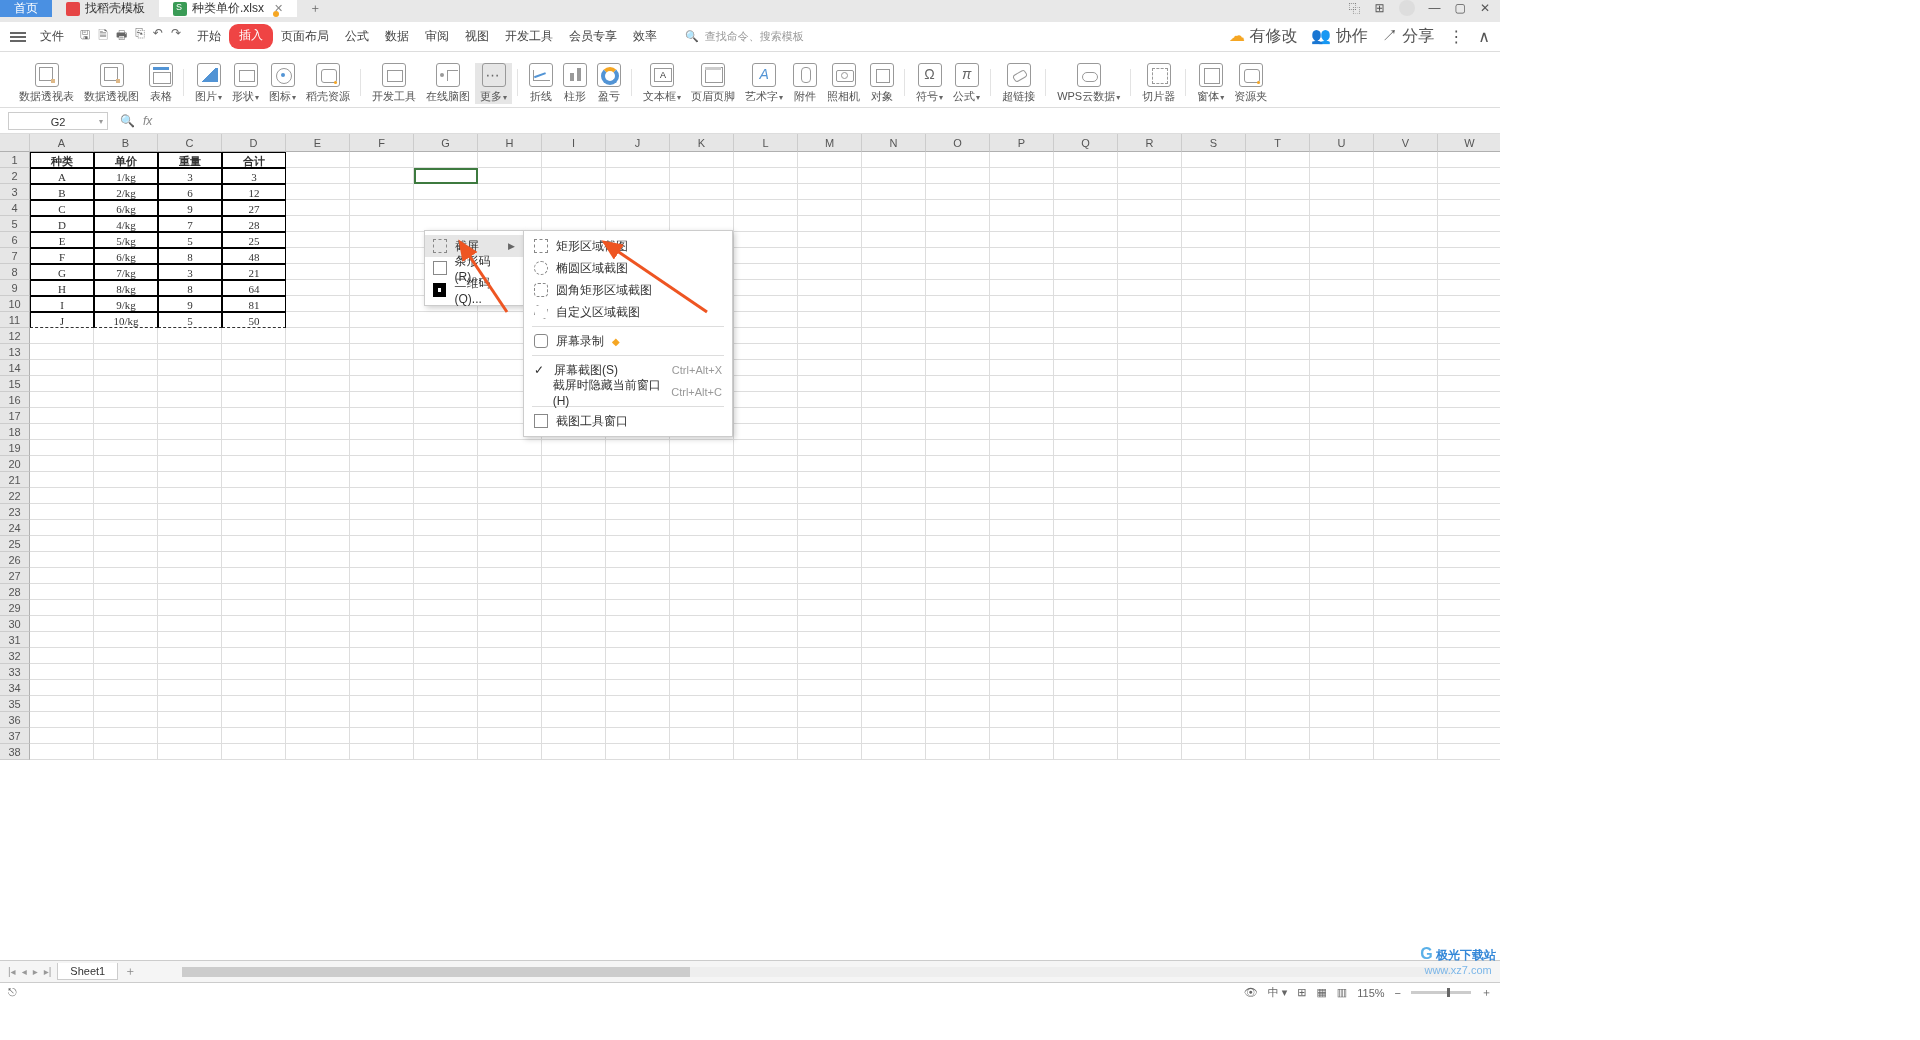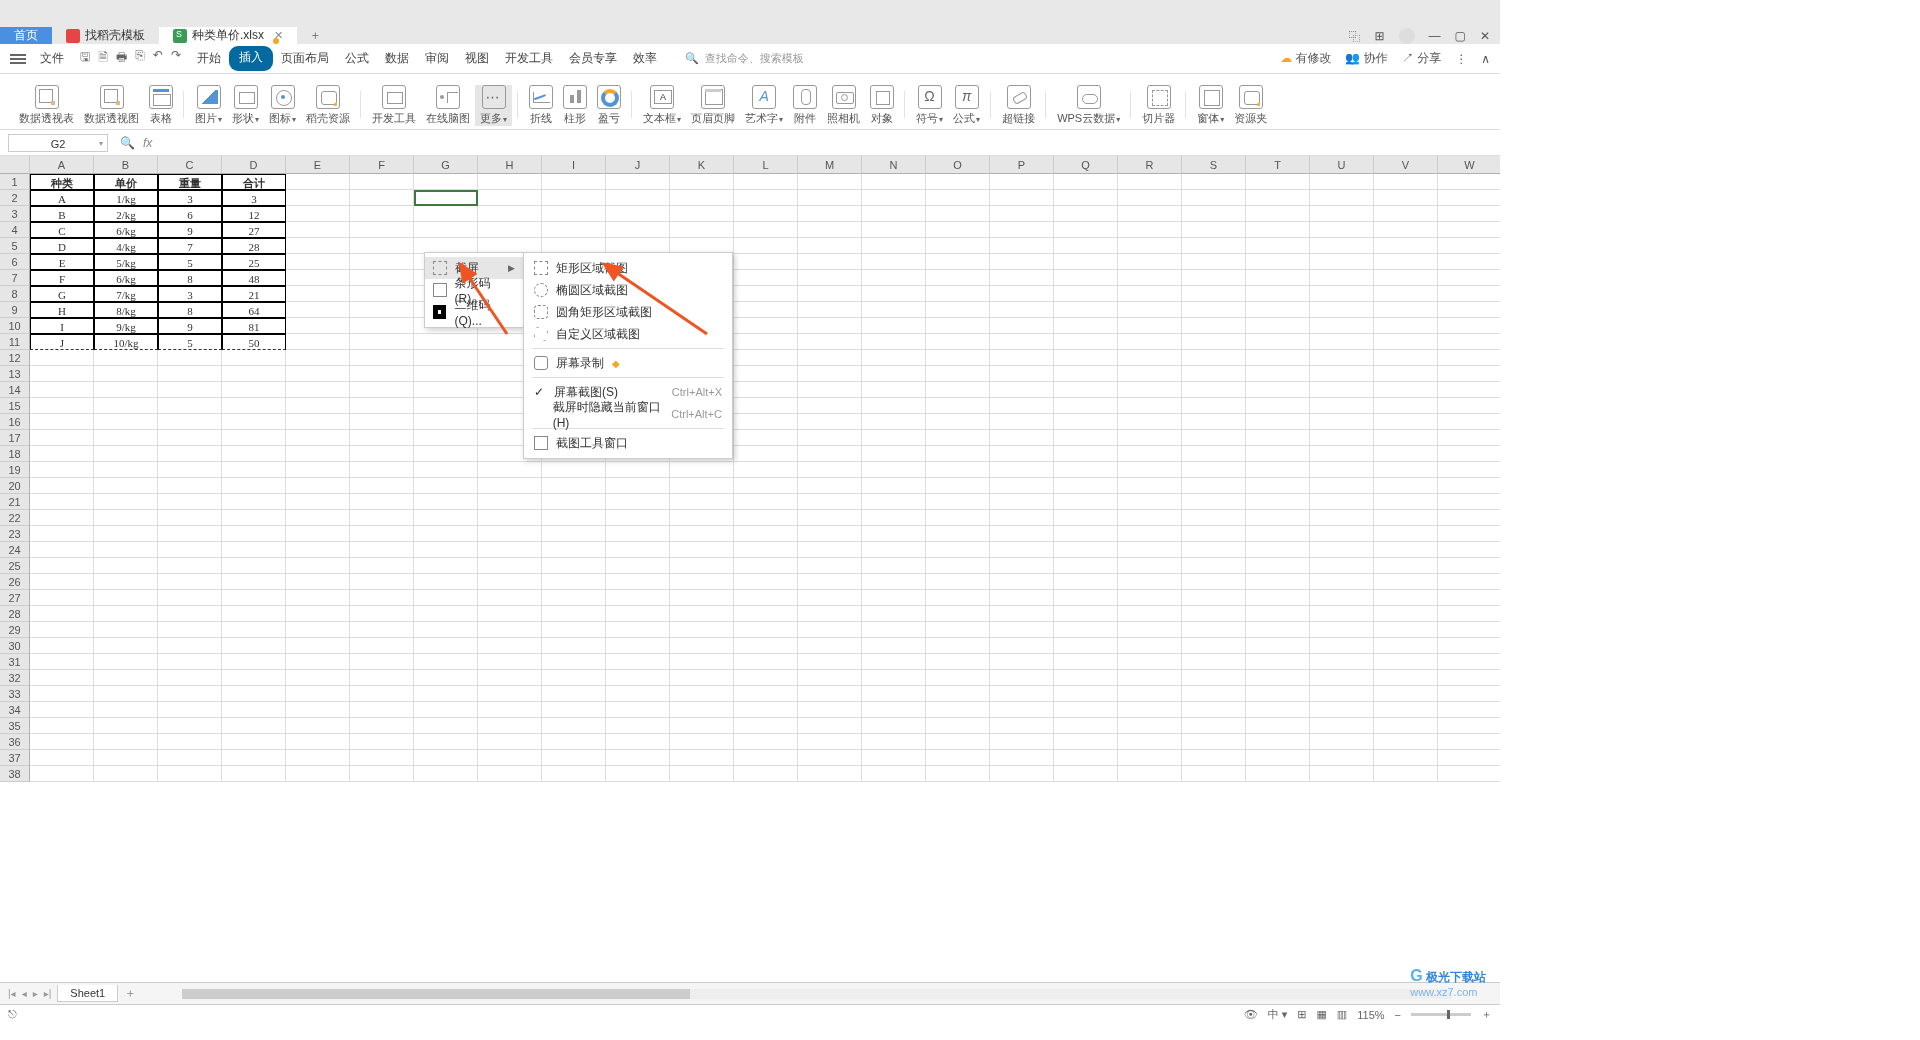--- a/index.html
+++ b/index.html
@@ -1,34 +1,34 @@
 <!DOCTYPE html>
 <html><head>
 <meta charset="utf-8">
 <style>
   *{box-sizing:border-box;margin:0;padding:0;font-family:"Microsoft YaHei",Arial,sans-serif}
   body{background:#fff;font-size:12px;color:#333;overflow:hidden;width:1500px}
-  .titlebar{height:44px;background:#e8e8e8;display:flex;align-items:flex-end}
+  .titlebar{height:22px;background:#e8e8e8;display:flex;align-items:flex-start}
   .tab{display:flex;align-items:center;padding:0 14px;font-size:12px;cursor:pointer;position:relative}
   .tab.home{background:#4a90e2;color:#fff}
   .tab-ico{width:14px;height:14px;margin-right:5px;display:inline-block}
   .dot{width:6px;height:6px;background:#f5a623;border-radius:50%;position:absolute;right:18px;top:11px}
   .close-x{margin-left:10px;color:#888;font-size:11px}
   .tab.new{padding:0 12px;color:#666}
   .winctrl{margin-left:auto;display:flex;align-items:center;gap:14px;padding-right:10px;color:#555}
   .winctrl span{cursor:pointer}
   .menubar{height:30px;display:flex;align-items:center;padding:0 10px;gap:2px;border-bottom:1px solid #ddd}
   .hamb{width:16px;display:flex;flex-direction:column;gap:2px;margin-right:4px}
   .hamb span{height:2px;background:#666}
   .menubar .mitem{padding:4px 8px;cursor:pointer;font-size:12px;color:#444}
-  .menubar .mitem.active{background:#0369a1;color:#fff;border-radius:9px;padding:3px 10px}
+  .menubar .mitem.active{background:#ef4444;color:#fff;border-radius:9px;padding:3px 10px}
   .qat{display:flex;gap:8px;margin:0 6px;color:#666}
   .qat span{cursor:pointer}
   .searchbox{display:flex;align-items:center;gap:6px;color:#999;font-size:11px;margin-left:18px}
-  .menur{margin-left:auto;display:flex;align-items:center;gap:14px;color:#555;font-size:12px}
+  .menur{margin-left:auto;display:flex;align-items:center;gap:14px;color:#555;font-size:16px}
   .ribbon{height:56px;display:flex;align-items:flex-end;padding:0 8px 3px;border-bottom:1px solid #ddd}
   .rgrp{display:flex;align-items:flex-end;padding:0 6px;position:relative}
   .rgrp::after{content:"";position:absolute;right:0;top:6px;bottom:8px;width:1px;background:#e3e3e3}
   .rgrp:last-child::after{display:none}
   .rbtn{display:flex;flex-direction:column;align-items:center;justify-content:flex-end;padding:0 5px;cursor:pointer;min-width:34px}
   .rbtn.sel{background:#e6e6e6}
   .ric{width:24px;height:24px;border:1px solid #999;border-radius:3px;margin-bottom:2px;position:relative;overflow:hidden}
   .ric::before,.ric::after{position:absolute;content:""}
   .ico-pivot::before{width:12px;height:12px;border:1px solid #999;left:3px;top:3px}
   .ico-pivot::after{width:4px;height:4px;background:#deb887;right:3px;bottom:3px}
@@ -100,21 +100,21 @@
   .arrow{position:absolute;pointer-events:none}
   .arrow.a1{left:452px;top:100px;width:60px;height:80px}
   .arrow.a2{left:592px;top:100px;width:120px;height:80px}
   .sheetbar{position:absolute;bottom:20px;left:0;right:0;height:22px;border-top:1px solid #ccc;display:flex;align-items:center;padding:0 8px;background:#f5f5f5;gap:6px}
   .sheetbar .nav{color:#999;cursor:pointer;font-size:10px}
   .sheettab{background:#fff;border:1px solid #ccc;border-top:none;padding:2px 12px;font-size:11px}
   .scroll{flex:1;height:10px;margin:0 40px;background:#eee;position:relative}
   .scroll .thumb{position:absolute;left:0;width:40%;height:100%;background:#ccc}
   .statusbar{position:absolute;bottom:0;left:0;right:0;height:20px;border-top:1px solid #ccc;display:flex;align-items:center;padding:0 8px;font-size:11px;color:#666;gap:12px}
   .statusbar .r{margin-left:auto;display:flex;align-items:center;gap:10px}
-  .watermark{position:absolute;right:14px;bottom:26px;text-align:left;font-size:12px}
+  .watermark{position:absolute;right:4px;bottom:26px;text-align:center;font-size:12px}
   .watermark .wm1{color:#3488d8;font-weight:bold}
   .watermark .wm2{color:#7bb6e8;font-size:11px}
 </style>
 </head>
 <body>
 
 <div class="titlebar">
   <div class="tab home">首页</div>
   <div class="tab">
     <span class="tab-ico" style="background:#e64545;border-radius:2px"></span>

